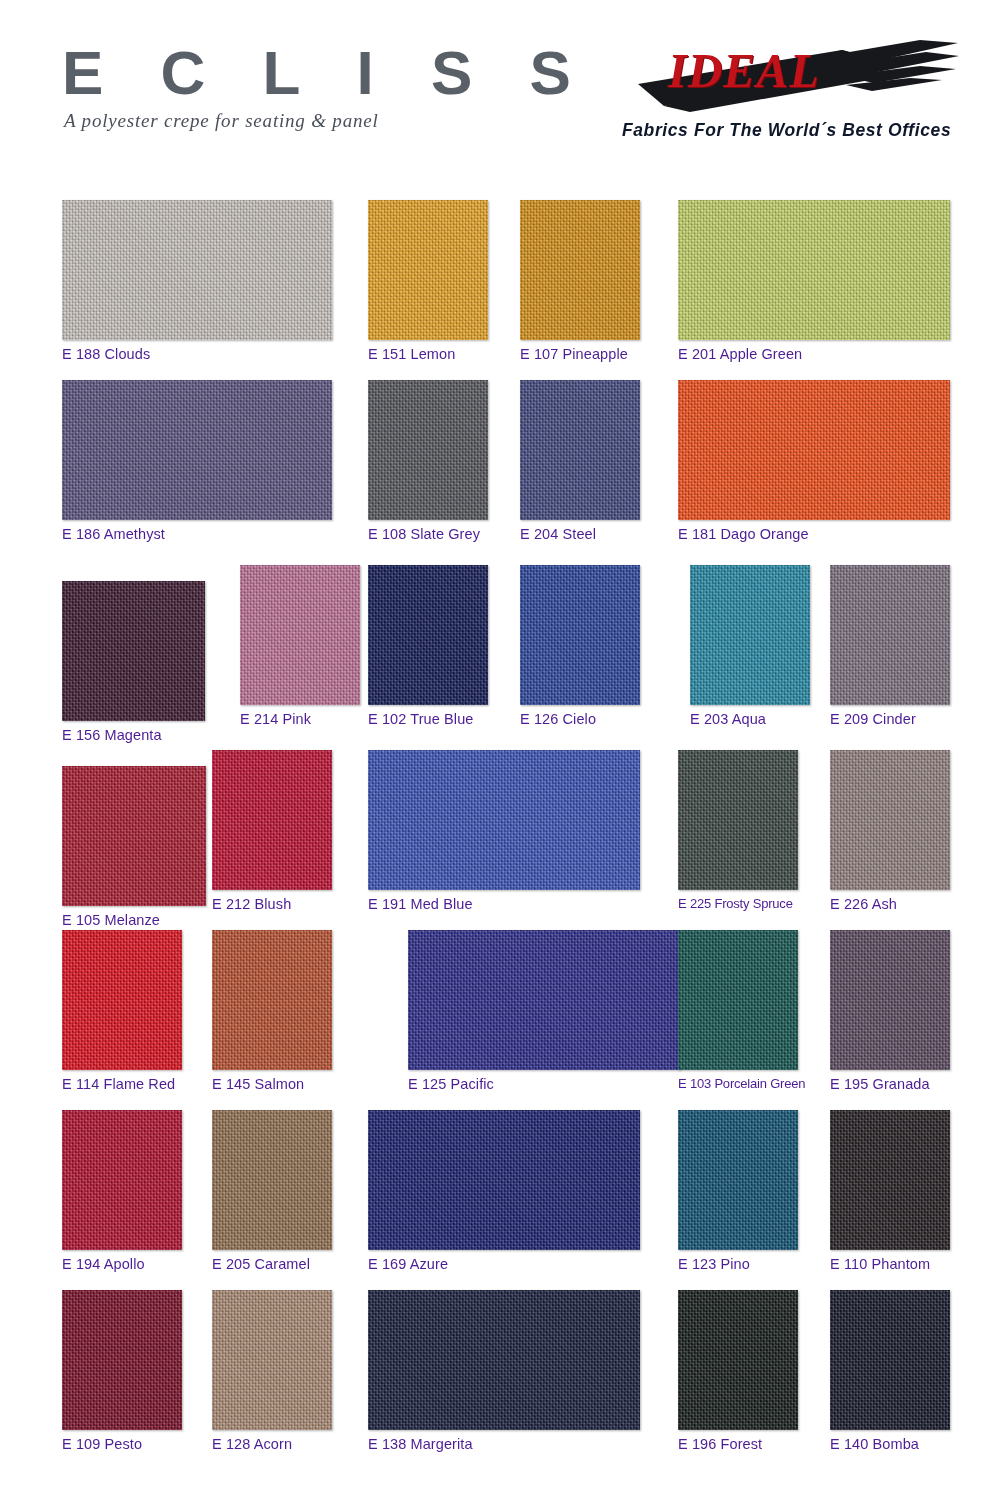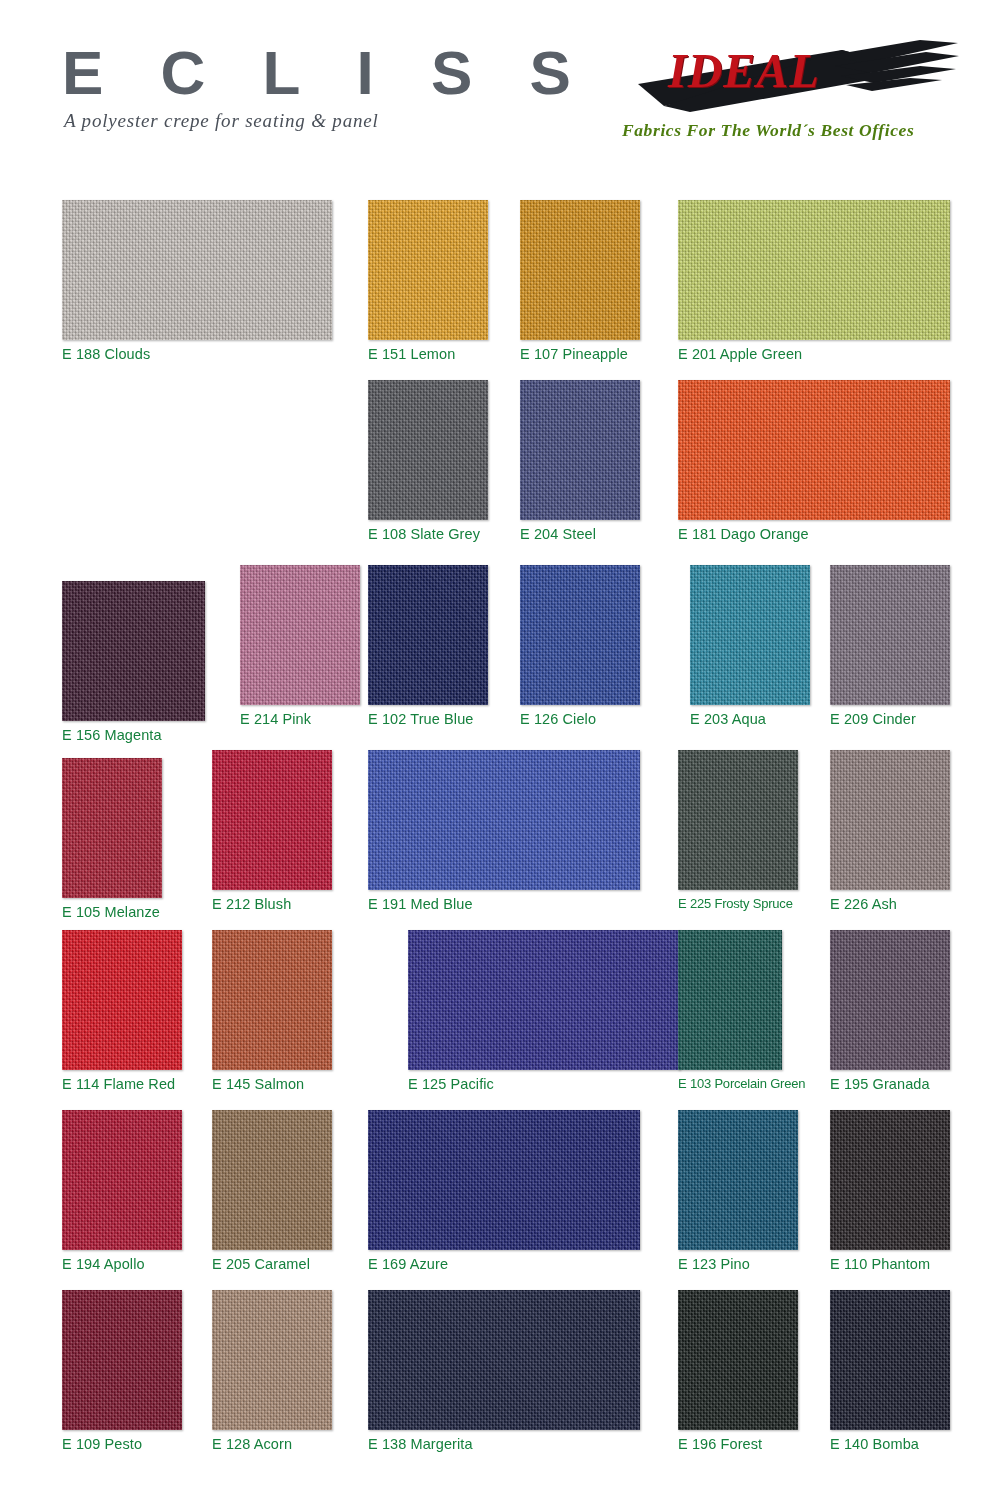--- a/index.html
+++ b/index.html
@@ -78,25 +78,25 @@
     font-style: italic;
     color: #c1121a;
     letter-spacing: 1px;
     text-shadow: 1px 1px 0 #7a0a10;
     white-space: nowrap;
   }
   .ideal-tagline {
     position: absolute;
     left: 2px;
     top: 84px;
-    font-family: Liberation Serif, serif;
+    font-family: Liberation Sans, sans-serif;
     font-style: italic;
     font-weight: bold;
     font-size: 17.5px;
-    color: #4d7c0f;
+    color: #0f172a;
     letter-spacing: 0.6px;
     white-space: nowrap;
   }
 
   
   .grid {
     position: absolute;
     left: 0;
     top: 180px;
     width: 1000px;
@@ -138,21 +138,21 @@
     inset: 0;
     background-image:
       repeating-linear-gradient(45deg,
         rgba(255,255,255,0.07) 0px, rgba(255,255,255,0.07) 2px,
         rgba(0,0,0,0.06) 2px, rgba(0,0,0,0.06) 4px);
     pointer-events: none;
   }
   .swatch-label {
     font-family: "Liberation Sans", sans-serif;
     font-size: 14.5px;
-    color: #15803d;
+    color: #4c1d95;
     margin-top: 6px;
     white-space: nowrap;
     letter-spacing: 0.1px;
   }
   .swatch-label.tight {
     font-size: 13px;
     letter-spacing: -0.2px;
   }
 </style>
 </head>
@@ -195,20 +195,24 @@
       <div class="swatch-cell" style="left: 520px; top: 0px; width: 120px;">
         <div class="chip" style="height: 140px; background: rgb(212, 144, 26);"></div>
         <div class="swatch-label">E 107 Pineapple</div>
       </div>
       <div class="swatch-cell" style="left: 678px; top: 0px; width: 272px;">
         <div class="chip" style="height: 140px; background: rgb(195, 209, 105);"></div>
         <div class="swatch-label">E 201 Apple Green</div>
       </div>
     </div>
     <div class="row" style="top: 200px; height: 180px; position: absolute; left: 0px;">
+      <div class="swatch-cell" style="left: 62px; top: 0px; width: 270px;">
+        <div class="chip" style="height: 140px; background: rgb(92, 84, 128);"></div>
+        <div class="swatch-label">E 186 Amethyst</div>
+      </div>
       <div class="swatch-cell" style="left: 368px; top: 0px; width: 120px;">
         <div class="chip" style="height: 140px; background: rgb(85, 86, 92);"></div>
         <div class="swatch-label">E 108 Slate Grey</div>
       </div>
       <div class="swatch-cell" style="left: 520px; top: 0px; width: 120px;">
         <div class="chip" style="height: 140px; background: rgb(66, 73, 126);"></div>
         <div class="swatch-label">E 204 Steel</div>
       </div>
       <div class="swatch-cell" style="left: 678px; top: 0px; width: 272px;">
         <div class="chip" style="height: 140px; background: rgb(240, 78, 27);"></div>
@@ -235,21 +239,21 @@
       <div class="swatch-cell" style="left: 678px; top: 0px; width: 120px; padding-left: 12px;">
         <div class="chip" style="height: 140px; background: rgb(39, 137, 165);"></div>
         <div class="swatch-label">E 203 Aqua</div>
       </div>
       <div class="swatch-cell" style="left: 830px; top: 0px; width: 120px;">
         <div class="chip" style="height: 140px; background: rgb(123, 111, 126);"></div>
         <div class="swatch-label">E 209 Cinder</div>
       </div>
     </div>
     <div class="row" style="top: 570px; height: 180px; position: absolute; left: 0px;">
-      <div class="swatch-cell" style="left: 62px; top: 8px; width: 100px;">
+      <div class="swatch-cell" style="left: 62px; top: 16px; width: 144px;">
         <div class="chip" style="height: 140px; background: rgb(168, 29, 51);"></div>
         <div class="swatch-label">E 105 Melanze</div>
       </div>
       <div class="swatch-cell" style="left: 212px; top: 0px; width: 120px;">
         <div class="chip" style="height: 140px; background: rgb(189, 18, 51);"></div>
         <div class="swatch-label">E 212 Blush</div>
       </div>
       <div class="swatch-cell" style="left: 368px; top: 0px; width: 272px;">
         <div class="chip" style="height: 140px; background: rgb(59, 82, 181);"></div>
         <div class="swatch-label">E 191 Med Blue</div>
@@ -269,21 +273,21 @@
         <div class="swatch-label">E 114 Flame Red</div>
       </div>
       <div class="swatch-cell" style="left: 212px; top: 0px; width: 120px;">
         <div class="chip" style="height: 140px; background: rgb(184, 81, 49);"></div>
         <div class="swatch-label">E 145 Salmon</div>
       </div>
       <div class="swatch-cell" style="left: 368px; top: 0px; width: 272px; margin-left: 40px;">
         <div class="chip" style="height: 140px; background: rgb(46, 44, 138);"></div>
         <div class="swatch-label">E 125 Pacific</div>
       </div>
-      <div class="swatch-cell" style="left: 678px; top: 0px; width: 104px;">
+      <div class="swatch-cell" style="left: 678px; top: 0px; width: 120px;">
         <div class="chip" style="height: 140px; background: rgb(21, 84, 79);"></div>
         <div class="swatch-label tight">E 103 Porcelain Green</div>
       </div>
       <div class="swatch-cell" style="left: 830px; top: 0px; width: 120px;">
         <div class="chip" style="height: 140px; background: rgb(90, 74, 94);"></div>
         <div class="swatch-label">E 195 Granada</div>
       </div>
     </div>
     <div class="row" style="top: 930px; height: 180px; position: absolute; left: 0px;">
       <div class="swatch-cell" style="left: 62px; top: 0px; width: 120px;">

